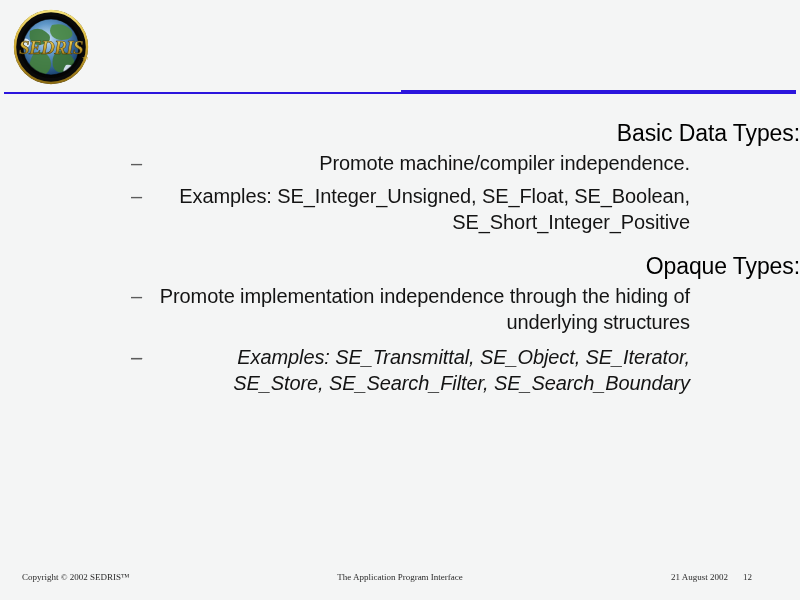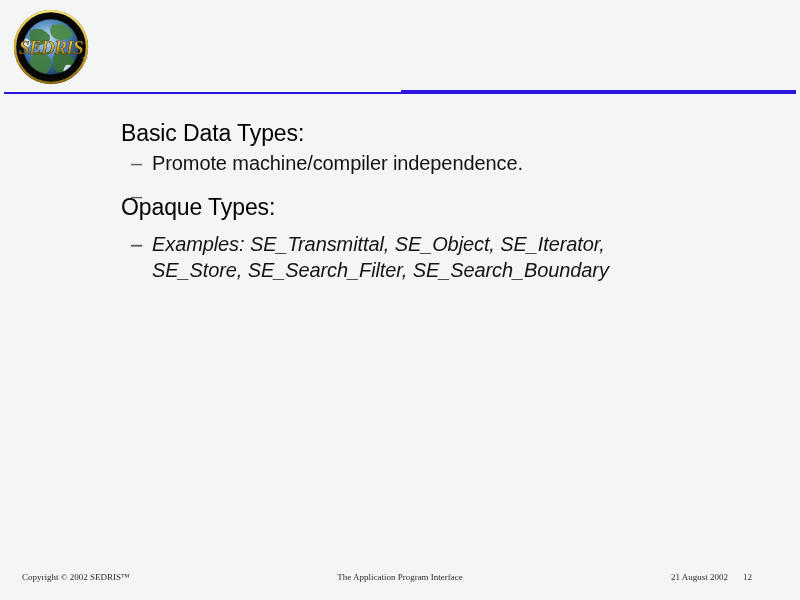--- a/index.html
+++ b/index.html
@@ -65,21 +65,21 @@
   }
 
   
   #slide-body {
     position: absolute;
     left: 0;
     top: 118px;
     width: 800px;
   }
 
-  .section { margin: 0; }
+  .section { margin: 0; text-align: right; }
 
   .section-heading {
     margin: 0 0 2px 0;
     padding-left: 121px;
     font-size: 23px;
     font-weight: normal;
     color: #000000;
     line-height: 30px;
     letter-spacing: -0.1px;
   }
@@ -208,29 +208,31 @@
 
   <div class="section" id="section-basic">
     <h2 class="section-heading">Basic Data Types:</h2>
     <ul class="bullet-list">
       <li class="bullet-item">
         <span class="dash">–</span>
         <span>Promote machine/compiler independence.</span>
       </li>
       <li class="bullet-item">
         <span class="dash">–</span>
+        <span>Examples: SE_Integer_Unsigned, SE_Float, SE_Boolean, SE_Short_Integer_Positive</span>
       </li>
     </ul>
   </div>
 
   <div class="section" id="section-opaque">
     <h2 class="section-heading">Opaque Types:</h2>
     <ul class="bullet-list">
       <li class="bullet-item">
         <span class="dash">–</span>
+        <span>Promote implementation independence through the hiding of underlying structures</span>
       </li>
       <li class="bullet-item">
         <span class="dash">–</span>
       </li>
       <li class="bullet-item italic">
         <span class="dash">–</span>
         <span>Examples: SE_Transmittal, SE_Object, SE_Iterator, SE_Store, SE_Search_Filter, SE_Search_Boundary</span>
       </li>
     </ul>
   </div>

